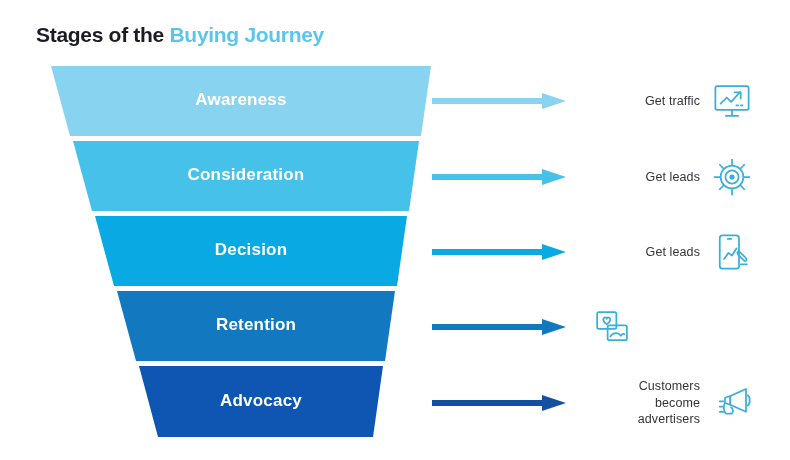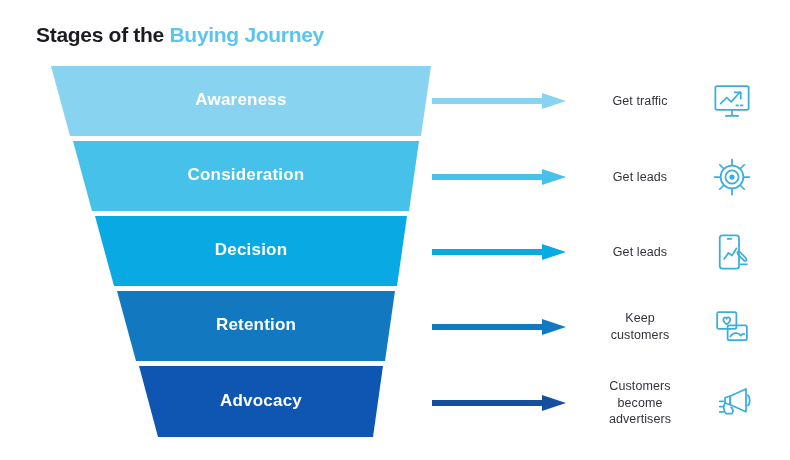--- a/index.html
+++ b/index.html
@@ -74,21 +74,21 @@
   .row-arrow {
     width: 150px;
     flex: 0 0 150px;
     display: flex;
     align-items: center;
     justify-content: flex-start;
   }
   .row-label {
     flex: 0 0 120px;
     width: 120px;
-    text-align: center;
+    text-align: right;
     font-size: 12.5px;
     color: #33333b;
     line-height: 1.35;
     letter-spacing: 0.1px;
   }
   .row-icon {
     flex: 0 0 64px;
     width: 64px;
     display: flex;
     align-items: center;
@@ -196,21 +196,20 @@
       </div>
     </div>
 
     <div class="row" style="top:290px">
       <div class="row-arrow">
         <svg width="140" height="20" viewBox="0 0 140 20" xmlns="http://www.w3.org/2000/svg">
           <path id="arr3" d="M2 10 L118 10" stroke-width="6" stroke-linecap="butt" fill="none" stroke="#1279c0"></path>
           <polygon id="arrh3" points="112,2 136,10 112,18" fill="#1279c0"></polygon>
         </svg>
       </div>
-      <div class="row-label">Keep<br>customers</div>
       <div class="row-icon">
         <svg width="42" height="42" viewBox="0 0 48 48" fill="none" stroke="#3aaedc" stroke-width="2" stroke-linecap="round" stroke-linejoin="round" xmlns="http://www.w3.org/2000/svg">
           <rect x="7" y="7" width="22" height="19" rx="2"></rect>
           <path d="M18 21 C14 18 13 15 15 13.5 C16.5 12.3 18 13.5 18 14.5 C18 13.5 19.5 12.3 21 13.5 C23 15 22 18 18 21 Z"></path>
           <rect x="19" y="22" width="22" height="17" rx="2"></rect>
           <path d="M22 35 C26 29 32 31 34 34 C36 31 38 32 38 32"></path>
         </svg>
       </div>
     </div>
 

